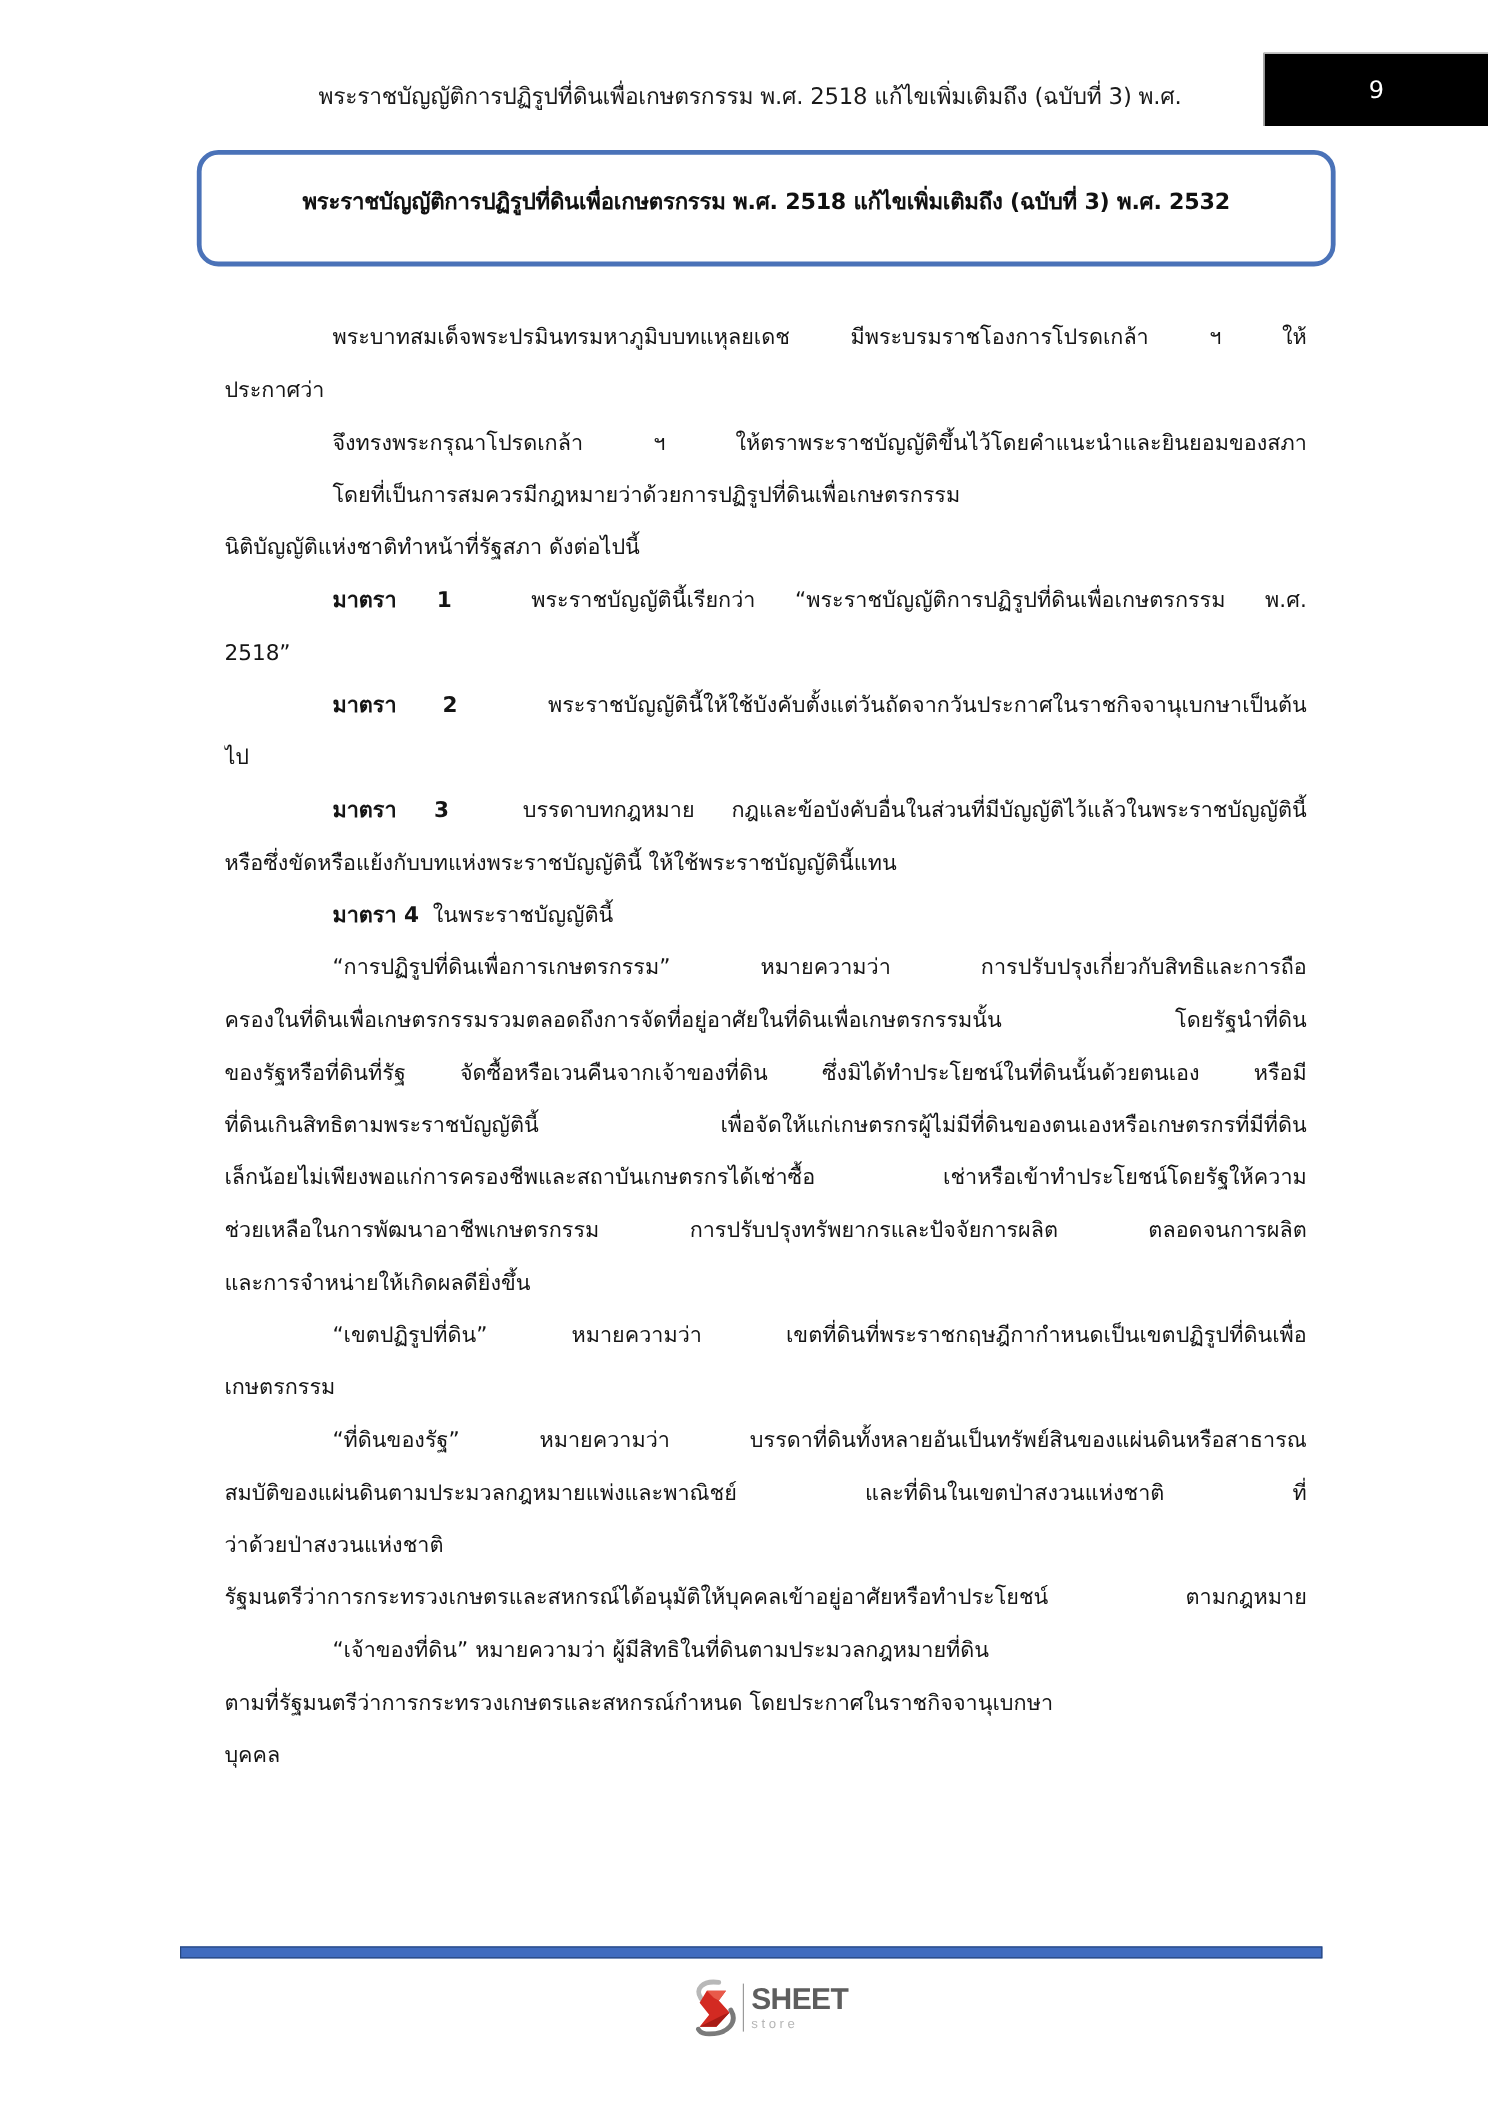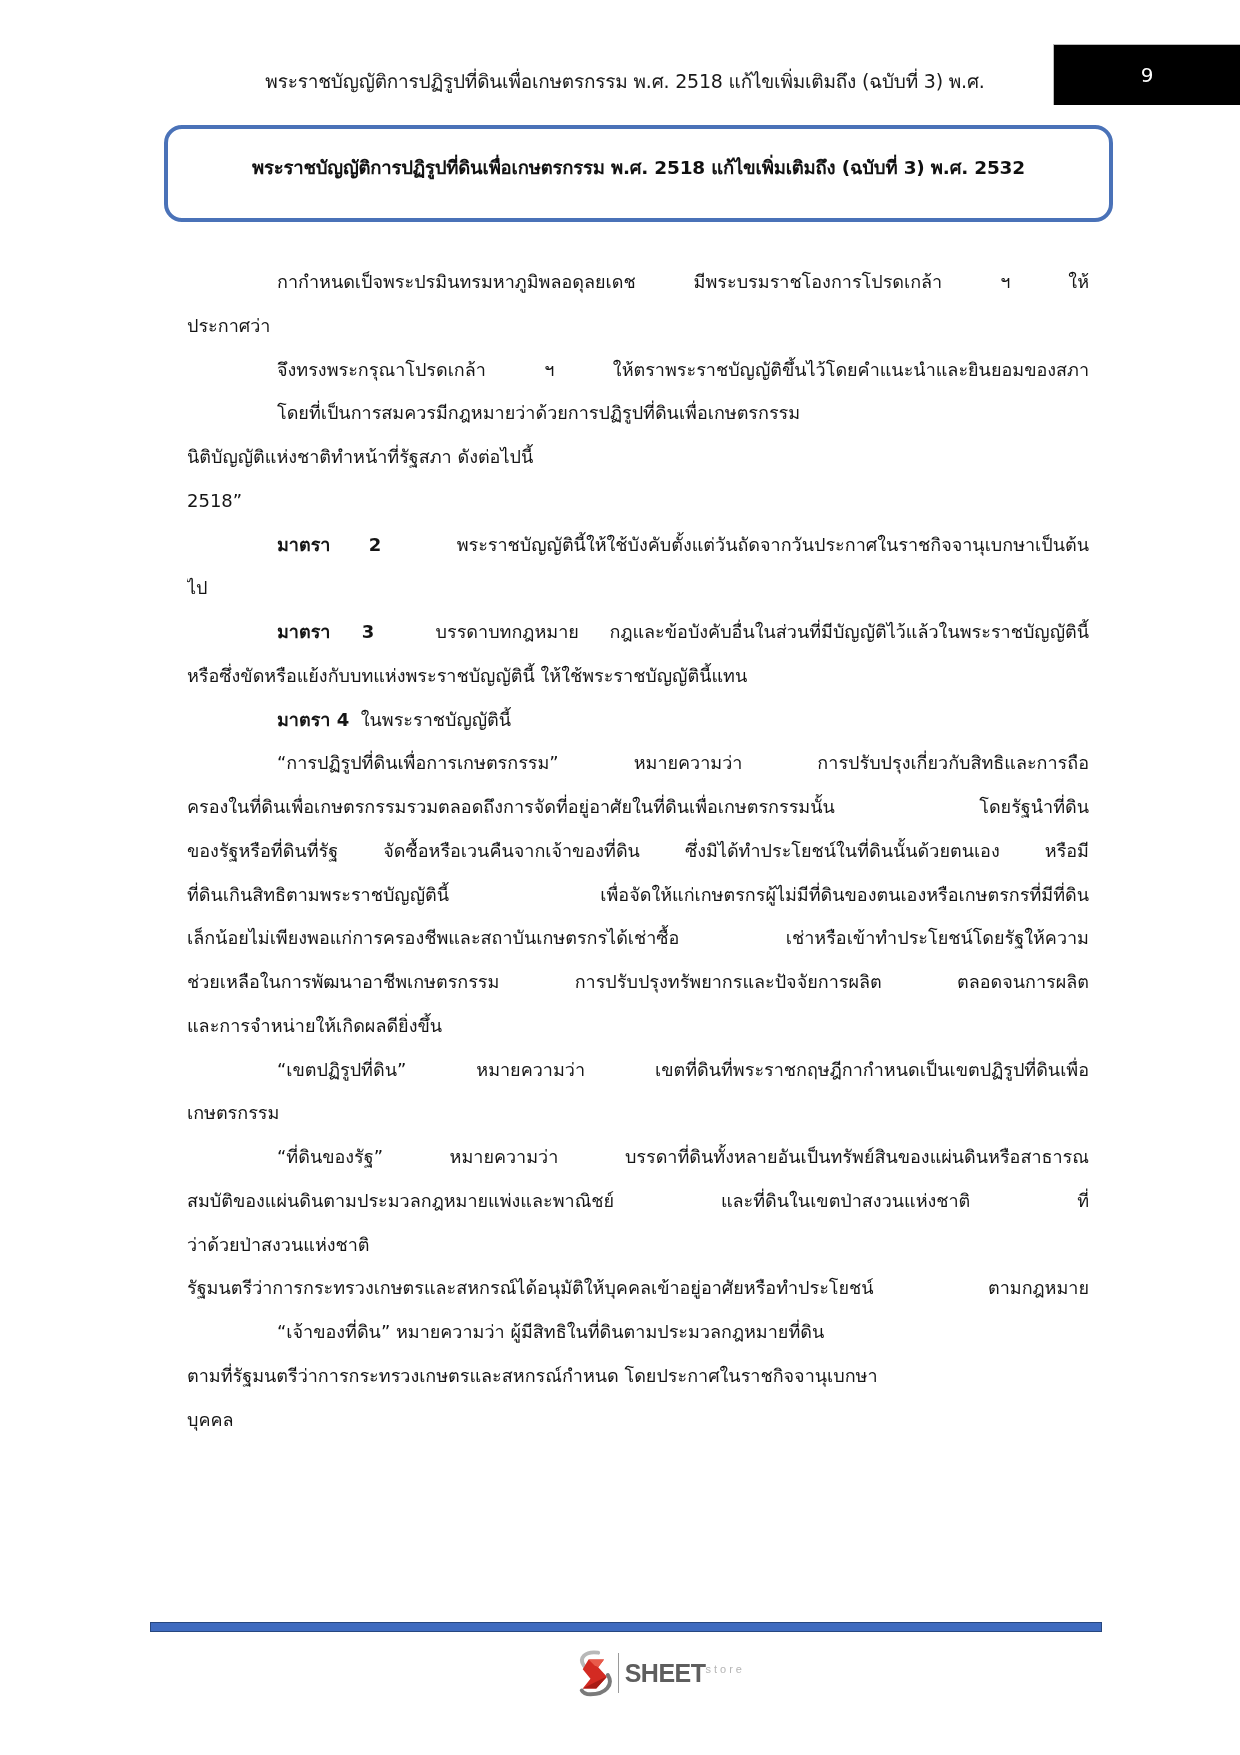--- a/index.html
+++ b/index.html
@@ -132,21 +132,21 @@
     display: block;
   }
   .logo-divider {
     width: 1px;
     height: 40px;
     background: #9a9a9a;
     margin: 0 6px 0 4px;
   }
   .logo-text {
     display: flex;
-    flex-direction: row;
+    flex-direction: column;
     line-height: 1;
   }
   .logo-sheet {
     font-family: "Liberation Sans", sans-serif;
     font-weight: bold;
     font-size: 25px;
     color: #5e5e5e;
     letter-spacing: -0.5px;
   }
   .logo-store {
@@ -165,26 +165,27 @@
   <div class="running-title">พระราชบัญญัติการปฏิรูปที่ดินเพื่อเกษตรกรรม พ.ศ. 2518 แก้ไขเพิ่มเติมถึง (ฉบับที่ 3) พ.ศ.</div>
   <div class="page-number-box">
     <span class="page-number">9</span>
   </div>
 
   <div class="title-box">
     <span class="title-text">พระราชบัญญัติการปฏิรูปที่ดินเพื่อเกษตรกรรม พ.ศ. 2518 แก้ไขเพิ่มเติมถึง (ฉบับที่ 3) พ.ศ. 2532</span>
   </div>
 
   <div class="body">
-    <span class="line just indent"><span>กากำหนดเป็จพระปรมินทรมหาภูมิพลอดุลยเดช มีพระบรมราชโองการโปรดเกล้า ฯ ให้</span></span>
+    <span class="line just indent"><span>พระบาทสมเด็จพระปรมินทรมหาภูมิบบทแหุลยเดช มีพระบรมราชโองการโปรดเกล้า ฯ ให้</span></span>
     <span class="line">ประกาศว่า</span>
     <span class="line just indent"><span>จึงทรงพระกรุณาโปรดเกล้า ฯ ให้ตราพระราชบัญญัติขึ้นไว้โดยคำแนะนำและยินยอมของสภา</span></span>
     <span class="line indent">โดยที่เป็นการสมควรมีกฎหมายว่าด้วยการปฏิรูปที่ดินเพื่อเกษตรกรรม</span>
     <span class="line">นิติบัญญัติแห่งชาติทำหน้าที่รัฐสภา ดังต่อไปนี้</span>
 
+    <span class="line just indent"><span><span class="section-label">มาตรา 1</span>&nbsp;&nbsp;<span>พระราชบัญญัตินี้เรียกว่า “พระราชบัญญัติการปฏิรูปที่ดินเพื่อเกษตรกรรม พ.ศ.</span></span></span>
     <span class="line">2518”</span>
 
     <span class="line just indent"><span><span class="section-label">มาตรา 2</span>&nbsp;&nbsp;<span>พระราชบัญญัตินี้ให้ใช้บังคับตั้งแต่วันถัดจากวันประกาศในราชกิจจานุเบกษาเป็นต้น</span></span></span>
     <span class="line">ไป</span>
 
     <span class="line just indent"><span><span class="section-label">มาตรา 3</span>&nbsp;&nbsp;<span>บรรดาบทกฎหมาย กฎและข้อบังคับอื่นในส่วนที่มีบัญญัติไว้แล้วในพระราชบัญญัตินี้</span></span></span>
     <span class="line">หรือซึ่งขัดหรือแย้งกับบทแห่งพระราชบัญญัตินี้ ให้ใช้พระราชบัญญัตินี้แทน</span>
 
     <span class="line indent"><span class="section-label">มาตรา 4</span>&nbsp;&nbsp;<span>ในพระราชบัญญัตินี้</span></span>
 

